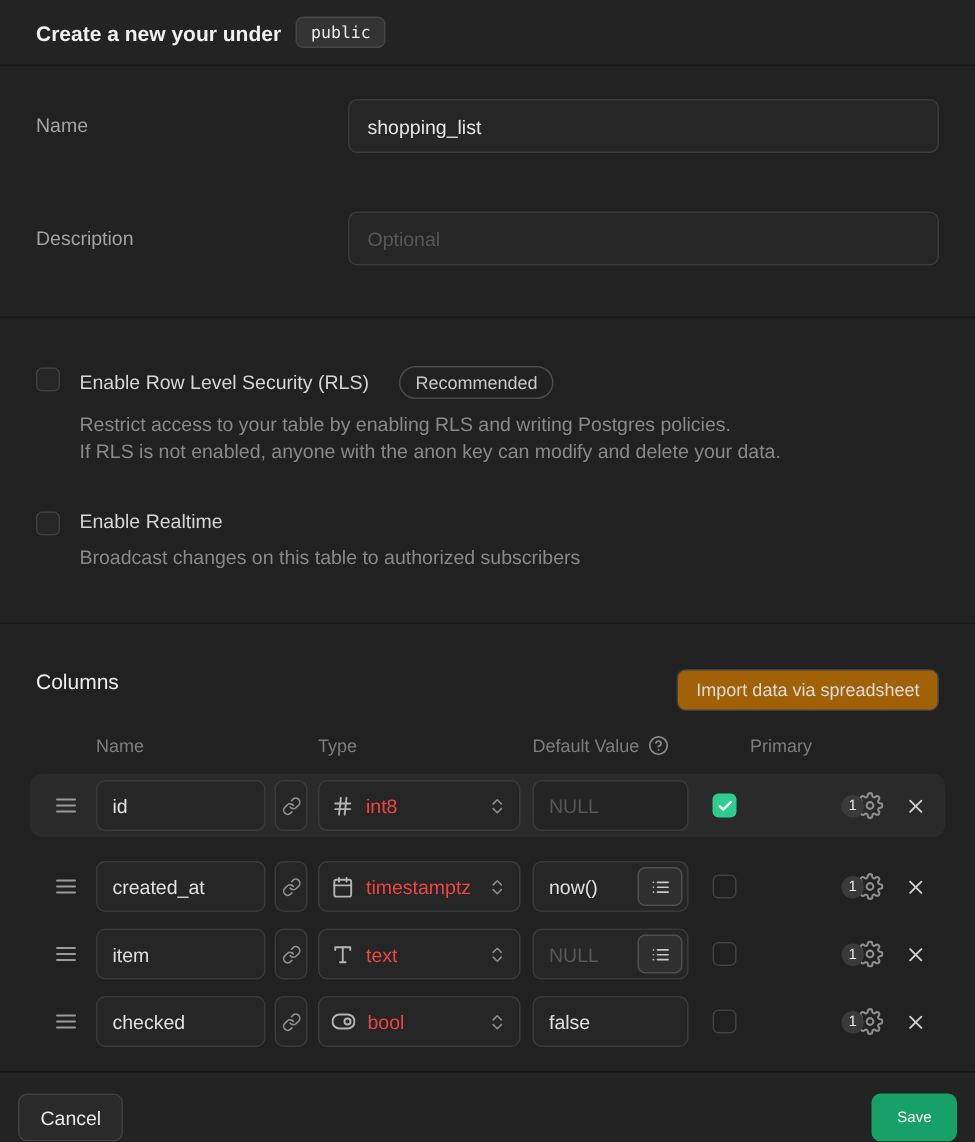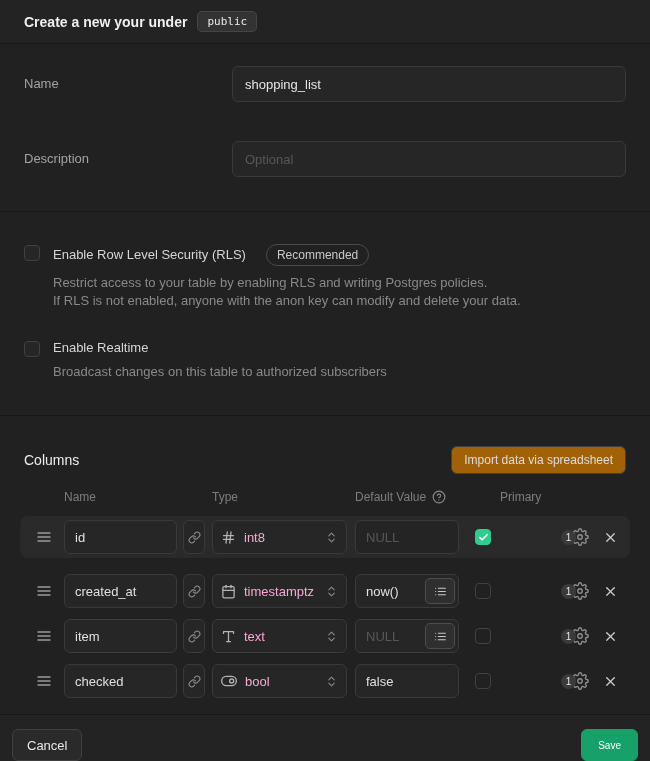--- a/index.html
+++ b/index.html
@@ -37,21 +37,21 @@
   .sec-toggles{padding:32px 24px 34px;border-bottom:1px solid var(--divider)}
   .toggle-block{display:flex;gap:13px}
   .toggle-block + .toggle-block{margin-top:30px}
   .cb{flex:none;width:16px;height:16px;border-radius:4px;border:1px solid #414141;background:#262626;margin-top:1px;cursor:pointer}
   .toggle-title{color:#d6d6d6;display:flex;align-items:center;gap:20px;line-height:16px}
   .badge-pill{border:1px solid #4a4a4a;border-radius:999px;padding:2px 10px;font-size:12px;color:#c9c9c9}
   .toggle-desc{color:var(--text-dim);line-height:18px;margin-top:7px}
 
   
   .sec-columns{padding:30px 24px 12px;flex:1}
-  .columns-head{display:flex;justify-content:space-between;align-items:center}
+  .columns-head{display:flex;justify-content:space-between;align-items:flex-start}
   .columns-title{font-size:14px;font-weight:500;color:var(--text)}
   .import-btn{background:#a16207;border:1px solid #404040;border-radius:6px;color:#dcdcdc;
        font-size:12px;padding:6px 12px;font-family:inherit;cursor:pointer}
   .cols-header{display:flex;align-items:center;margin-top:16px;padding-left:40px;font-size:12px;color:#7d7d7d}
   .ch-name{width:148px}
   .ch-type{width:143px}
   .ch-default{width:145px;display:flex;align-items:center;gap:6px}
   .ch-primary{flex:1}
   .help-icon{color:#8a8a8a}
   .col-rows{margin:12px -4px 0}
@@ -63,21 +63,21 @@
        border-radius:6px;color:#e0e0e0;font-size:13px;padding:0 10px;outline:none;font-family:inherit}
   .cell-input::placeholder{color:var(--placeholder)}
   .name-input{width:113px;margin-right:6px}
   .link-btn{width:22px;height:34px;margin-right:7px;background:var(--input-bg);
        border:1px solid var(--input-border);border-radius:6px;color:#8f8f8f;
        display:flex;align-items:center;justify-content:center;cursor:pointer;padding:0}
   .type-select{width:135px;height:34px;margin-right:8px;background:var(--input-bg);
        border:1px solid var(--input-border);border-radius:6px;display:flex;align-items:center;
        padding:0 8px;gap:8px;cursor:pointer}
   .type-icon{color:#b4b4b4}
-  .type-label{flex:1;color:#f9a8d4}
+  .type-label{flex:1;color:#ef4444}
   .chevrons{color:#8a8a8a}
   .default-wrap{position:relative;width:104px;margin-right:16px}
   .default-input{width:100%}
   .default-input.disabled{background:#242424}
   .menu-btn{position:absolute;right:4px;top:4px;width:30px;height:26px;border:1px solid #4d4d4d;
        background:#2f2f2f;border-radius:5px;color:#c9c9c9;display:flex;align-items:center;
        justify-content:center;cursor:pointer;padding:0}
   .primary-checkbox{flex:none;width:16px;height:16px;border-radius:4px;border:1px solid #414141;
        background:transparent;display:flex;align-items:center;justify-content:center;cursor:pointer;color:#fff}
   .primary-checkbox.checked{background:var(--check-green);border-color:var(--check-green)}

